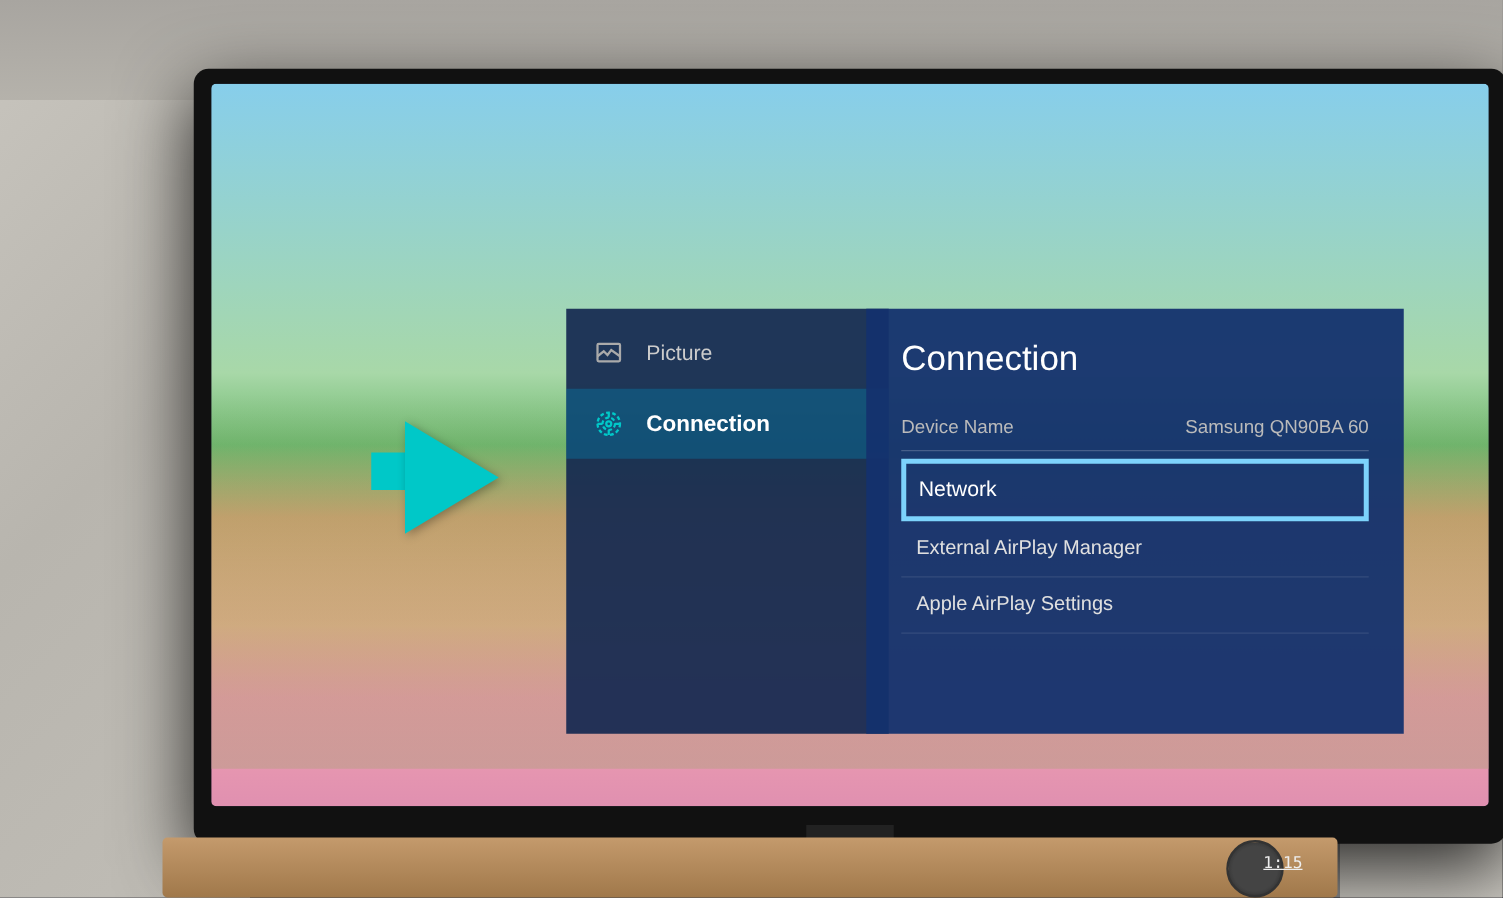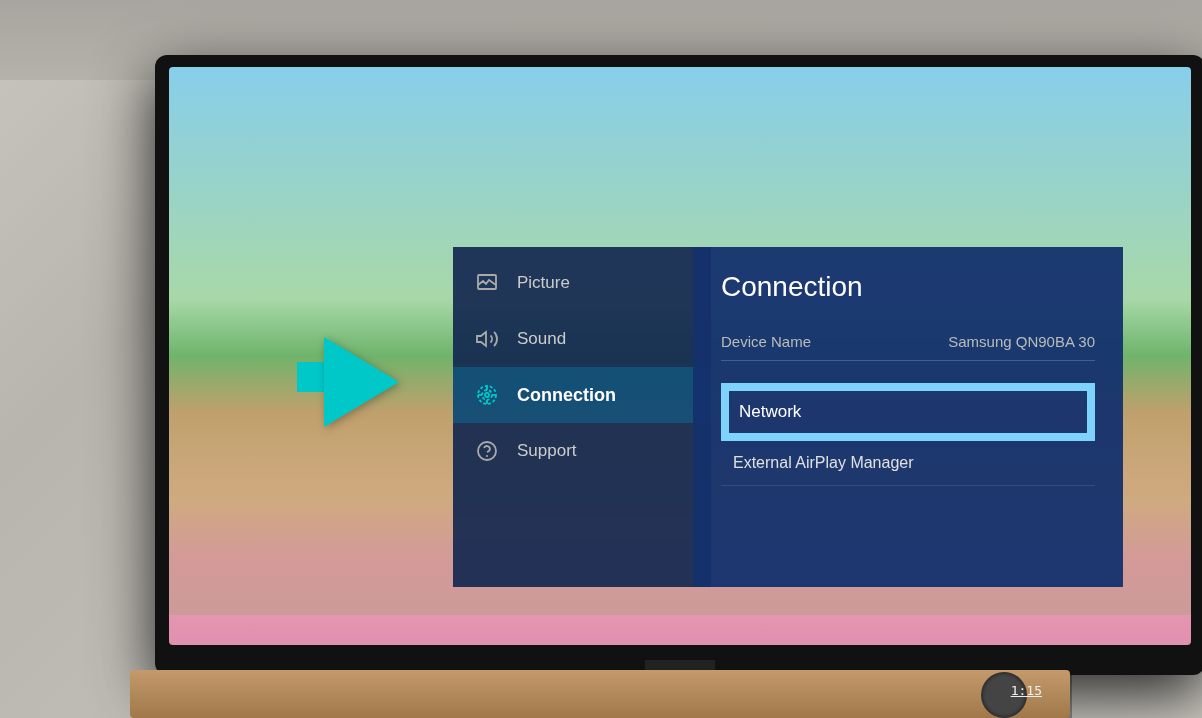--- a/index.html
+++ b/index.html
@@ -209,21 +209,21 @@
       font-weight: 300;
       margin-bottom: 20px;
     }
 
     .device-name-row {
       display: flex;
       justify-content: space-between;
       align-items: center;
       padding: 10px 0;
       border-bottom: 1px solid rgba(255,255,255,0.2);
-      margin-bottom: 22px;
+      margin-bottom: 6px;
     }
 
     .device-name-label {
       color: #bbb;
       font-size: 15px;
     }
 
     .device-name-value {
       color: #bbb;
       font-size: 15px;
@@ -233,21 +233,21 @@
       padding: 13px 12px;
       color: #e0e0e0;
       font-size: 16px;
       border-bottom: 1px solid rgba(255,255,255,0.1);
       cursor: pointer;
     }
 
     .menu-item.highlighted {
       background: transparent;
       color: #fff;
-      border: 8px solid #7dd3fc;
+      border: 4px solid #7dd3fc;
       padding: 11px 10px;
       font-size: 17px;
       font-weight: 500;
     }
 
     .menu-item.game-mode {
       color: #00c8d4;
     }
 
     
@@ -296,78 +296,61 @@
       <div class="sidebar-item">
         <div class="sidebar-icon">
           <svg viewBox="0 0 24 24" fill="none" stroke="#aaa" stroke-width="1.8">
             <rect x="3" y="4" width="18" height="14" rx="1"></rect>
             <polyline points="3,14 8,10 11,13 14,9 21,14"></polyline>
           </svg>
         </div>
         <span>Picture</span>
       </div>
 
-      <div class="sidebar-item">
-        <div class="sidebar-icon">
-          <svg viewBox="0 0 24 24" fill="none" stroke="#aaa" stroke-width="1.8">
-            <polygon points="11,5 6,9 2,9 2,15 6,15 11,19"></polygon>
-            <path d="M15.54,8.46a5,5,0,0,1,0,7.07"></path>
-            <path d="M19.07,4.93a10,10,0,0,1,0,14.14"></path>
-          </svg>
-        </div>
-        <span>Sound</span>
-      </div>
 
       <div class="sidebar-item connection-active">
         <div class="sidebar-icon">
           <svg viewBox="0 0 24 24" fill="none" stroke="#00c8c8" stroke-width="1.8">
             <circle cx="12" cy="12" r="2"></circle>
             <circle cx="12" cy="12" r="5" stroke-dasharray="3 2"></circle>
             <circle cx="12" cy="12" r="9" stroke-dasharray="3 2"></circle>
             <line x1="12" y1="7" x2="12" y2="3"></line>
             <line x1="17" y1="12" x2="21" y2="12"></line>
             <line x1="12" y1="17" x2="12" y2="21"></line>
             <line x1="7" y1="12" x2="3" y2="12"></line>
           </svg>
         </div>
         <span style="color:#fff;font-weight:bold;font-size:18px;">Connection</span>
       </div>
 
 
 
-      <div class="sidebar-item">
-        <div class="sidebar-icon">
-          <svg viewBox="0 0 24 24" fill="none" stroke="#aaa" stroke-width="1.8">
-            <circle cx="12" cy="12" r="9"></circle>
-            <path d="M9.09,9a3,3,0,0,1,5.83,1c0,2-3,3-3,3"></path>
-            <line x1="12" y1="17" x2="12.01" y2="17" stroke-width="2" stroke-linecap="round"></line>
-          </svg>
-        </div>
-        <span>Support</span>
-      </div>
 
     </div>
 
     <div class="connection-panel">
       <div class="panel-title">Connection</div>
 
       <div class="device-name-row">
         <span class="device-name-label">Device Name</span>
-        <span class="device-name-value">Samsung QN90BA 30</span>
+        <span class="device-name-value">Samsung QN90BA 60</span>
       </div>
 
       <div class="menu-item highlighted">
         <span>Network</span>
       </div>
 
       <div class="menu-item">
         <span>External AirPlay Manager</span>
       </div>
 
 
+      <div class="menu-item">
+        <span>Apple AirPlay Settings</span>
+      </div>
 
     </div>
 
   </div>
 </div>
 
 <div class="tv-stand">
   <div class="tv-stand-neck"></div>
   <div class="tv-stand-base-left"></div>
   <div class="tv-stand-base-right"></div>

